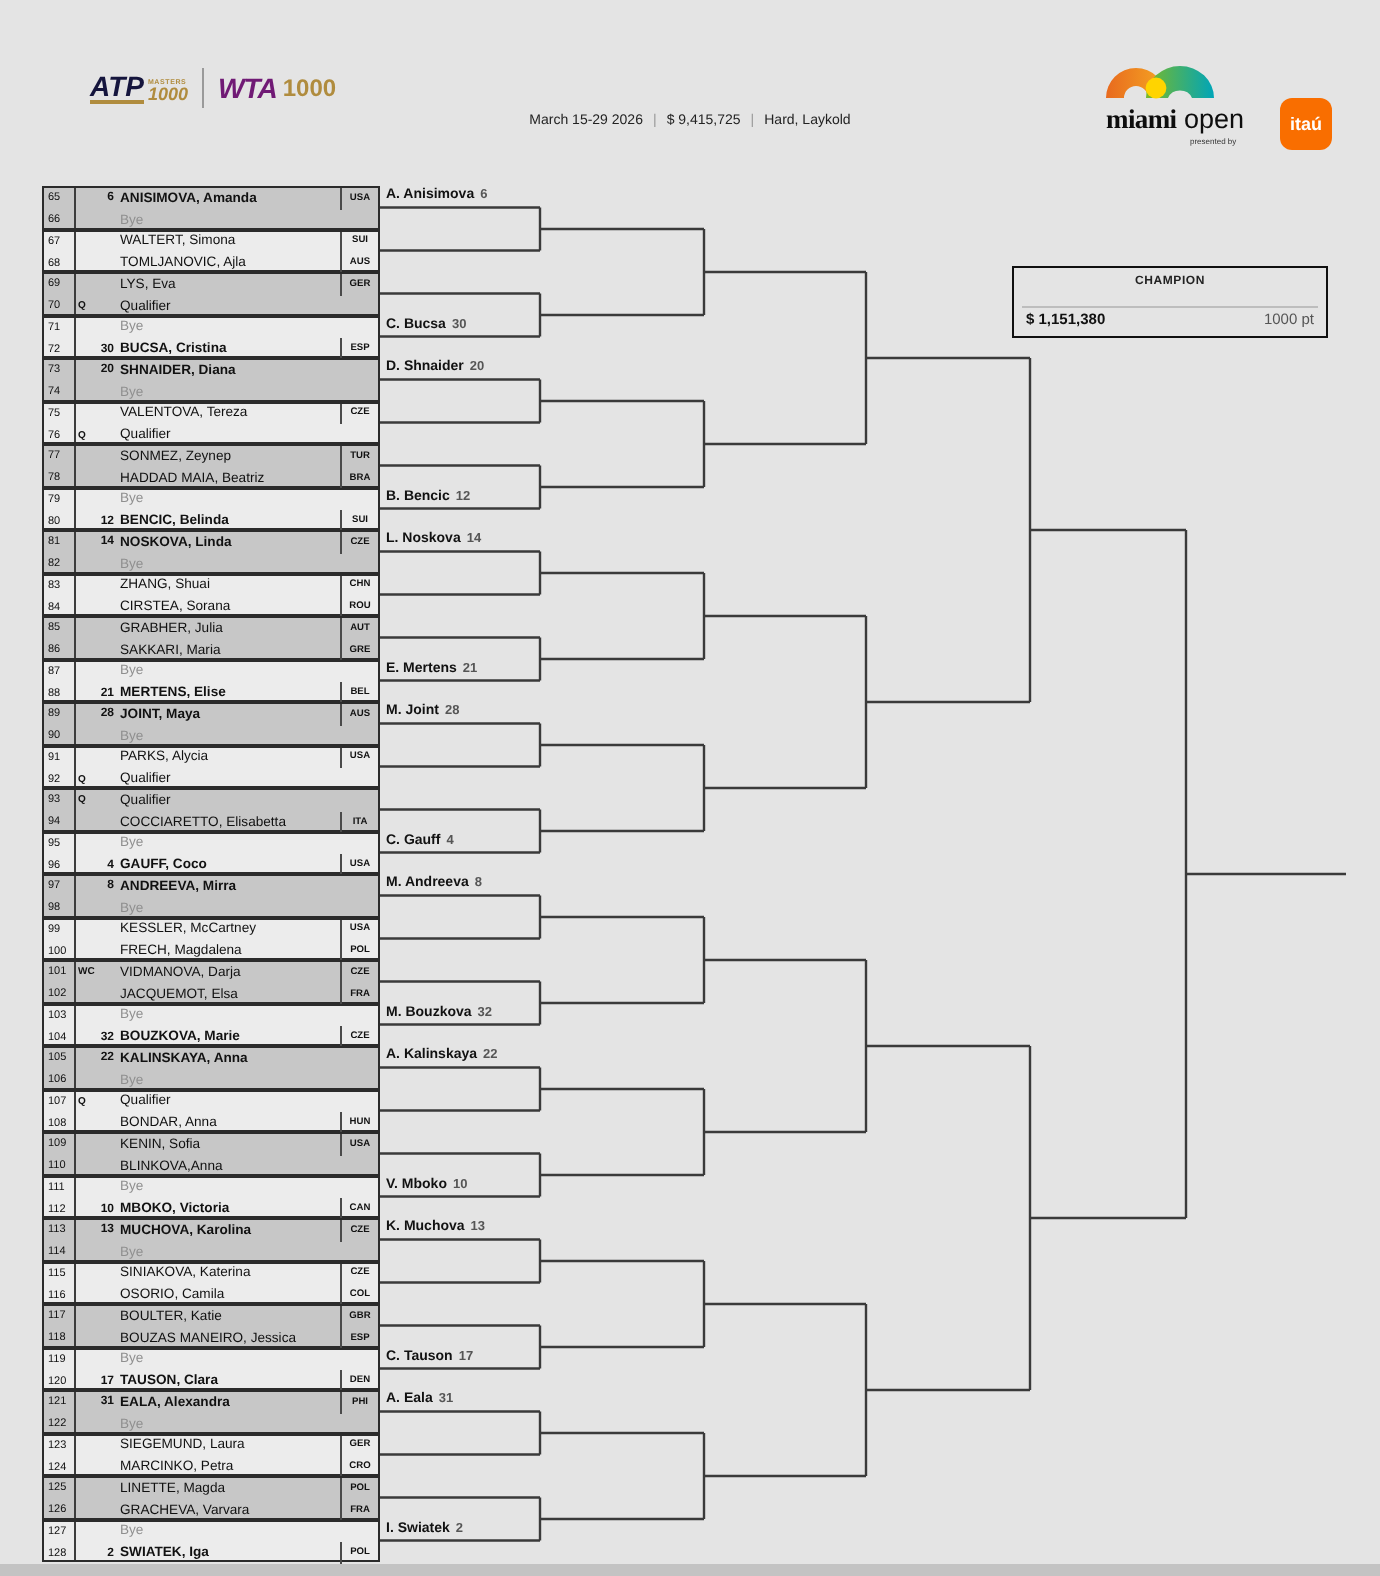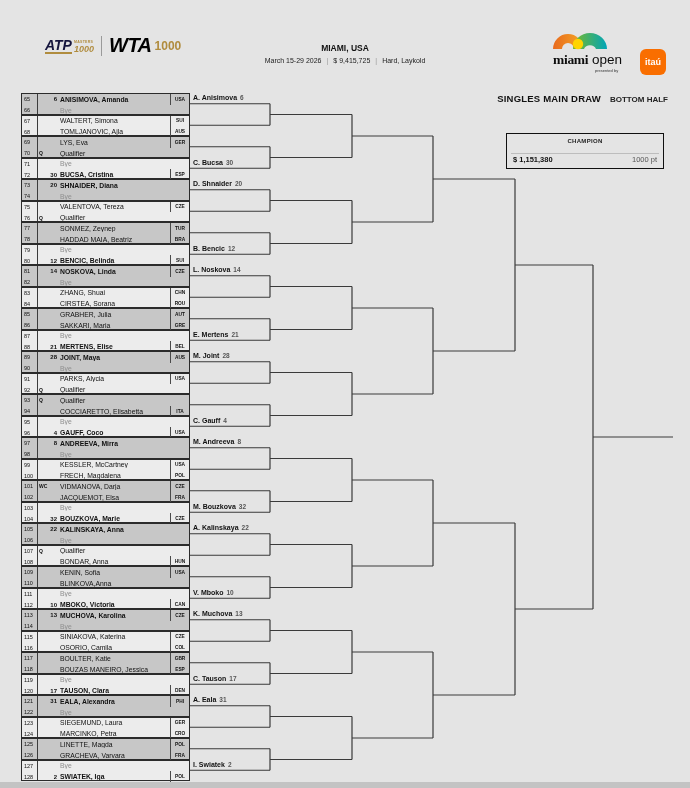--- a/index.html
+++ b/index.html
@@ -24,21 +24,21 @@
 
   .tour-logos  { position:absolute; left:45px; top:34px; display:flex; align-items:center; gap:7px; }
   .atp-wrap    { display:flex; align-items:flex-end; gap:2px; }
   .atp-word    { font-size:14px; font-weight:bold; font-style:italic; color:#15153d;
                  border-bottom:2px solid #b08c3e; line-height:14px; }
   .atp-1000    { display:flex; flex-direction:column; line-height:1; }
   .atp-masters { font-size:3.5px; font-weight:bold; color:#b08c3e; letter-spacing:0.3px; }
   .atp-num     { font-size:9px;  font-weight:bold; font-style:italic; color:#b08c3e; }
   .logo-div    { width:1px; height:20px; background:#9a9a9a; }
   .wta-wrap    { display:flex; align-items:center; gap:3px; }
-  .wta-word    { font-size:20px; font-weight:bold; font-style:italic; color:#000000; letter-spacing:-0.5px; }
+  .wta-word    { font-size:14px; font-weight:bold; font-style:italic; color:#701a75; letter-spacing:-0.5px; }
   .wta-num     { font-size:12px; font-weight:bold; color:#b08c3e; }
 
   .mo-logo     { position:absolute; left:551px; top:16px; width:115px; }
   .mo-text     { position:absolute; top:36px; left:2px; font-size:13.5px; color:#0d0d0d; white-space:nowrap; }
   .mo-text b   { font-weight:bold; letter-spacing:-0.3px;font-family:Liberation Serif, serif; }
   .mo-presby   { position:absolute; top:52px; left:44px; font-size:4px; color:#333; }
   .itau-box    { position:absolute; left:89px; top:33px; width:26px; height:26px;
                  background:#f96e00; border-radius:6px; color:#fff; font-size:9px;
                  font-weight:bold; display:flex; align-items:center; justify-content:center; }
 
@@ -94,21 +94,20 @@
         <span class="atp-num">1000</span>
       </span>
     </div>
     <div class="logo-div"></div>
     <div class="wta-wrap">
       <span class="wta-word">WTA</span>
       <span class="wta-num">1000</span>
     </div>
   </div>
 
-  <div class="hdr-city">MIAMI, USA</div>
   <div class="hdr-info">
     <span>March 15-29 2026</span><span class="sep">|</span><span>$ 9,415,725</span><span class="sep">|</span><span>Hard, Laykold</span>
   </div>
 
   <div class="mo-logo">
     <svg width="72" height="34" viewBox="0 0 72 34">
       <defs>
         <linearGradient id="gOr" x1="0" y1="0" x2="1" y2="0">
           <stop offset="0" stop-color="#e86a1e"></stop>
             <stop offset="1" stop-color="#f5a623"></stop>
@@ -120,23 +119,20 @@
       </defs>
       <path d="M2 33 A 15 15 0 0 1 32 33 L 23 33 A 6 6 0 0 0 11 33 Z" fill="url(#gOr)"></path>
       <path d="M22 33 A 17 16 0 0 1 56 33 L 45 33 A 6.5 6 0 0 0 33 33 Z" fill="url(#gGr)"></path>
       <circle cx="27" cy="28" r="5.2" fill="#ffd400"></circle>
     </svg>
     <div class="mo-text"><b>miami</b><span> open</span></div>
     <div class="mo-presby">presented by</div>
     <div class="itau-box">itaú</div>
   </div>
 
-  <div class="draw-head">
-    <span class="draw-title">SINGLES MAIN DRAW</span><span class="draw-half">BOTTOM HALF</span>
-  </div>
 
   <div class="champ-box">
     <div class="champ-label">CHAMPION</div>
     <div class="champ-sep"></div>
     <div class="champ-row">
       <span class="champ-prize">$ 1,151,380</span>
       <span class="champ-pts">1000 pt</span>
     </div>
   </div>
 

